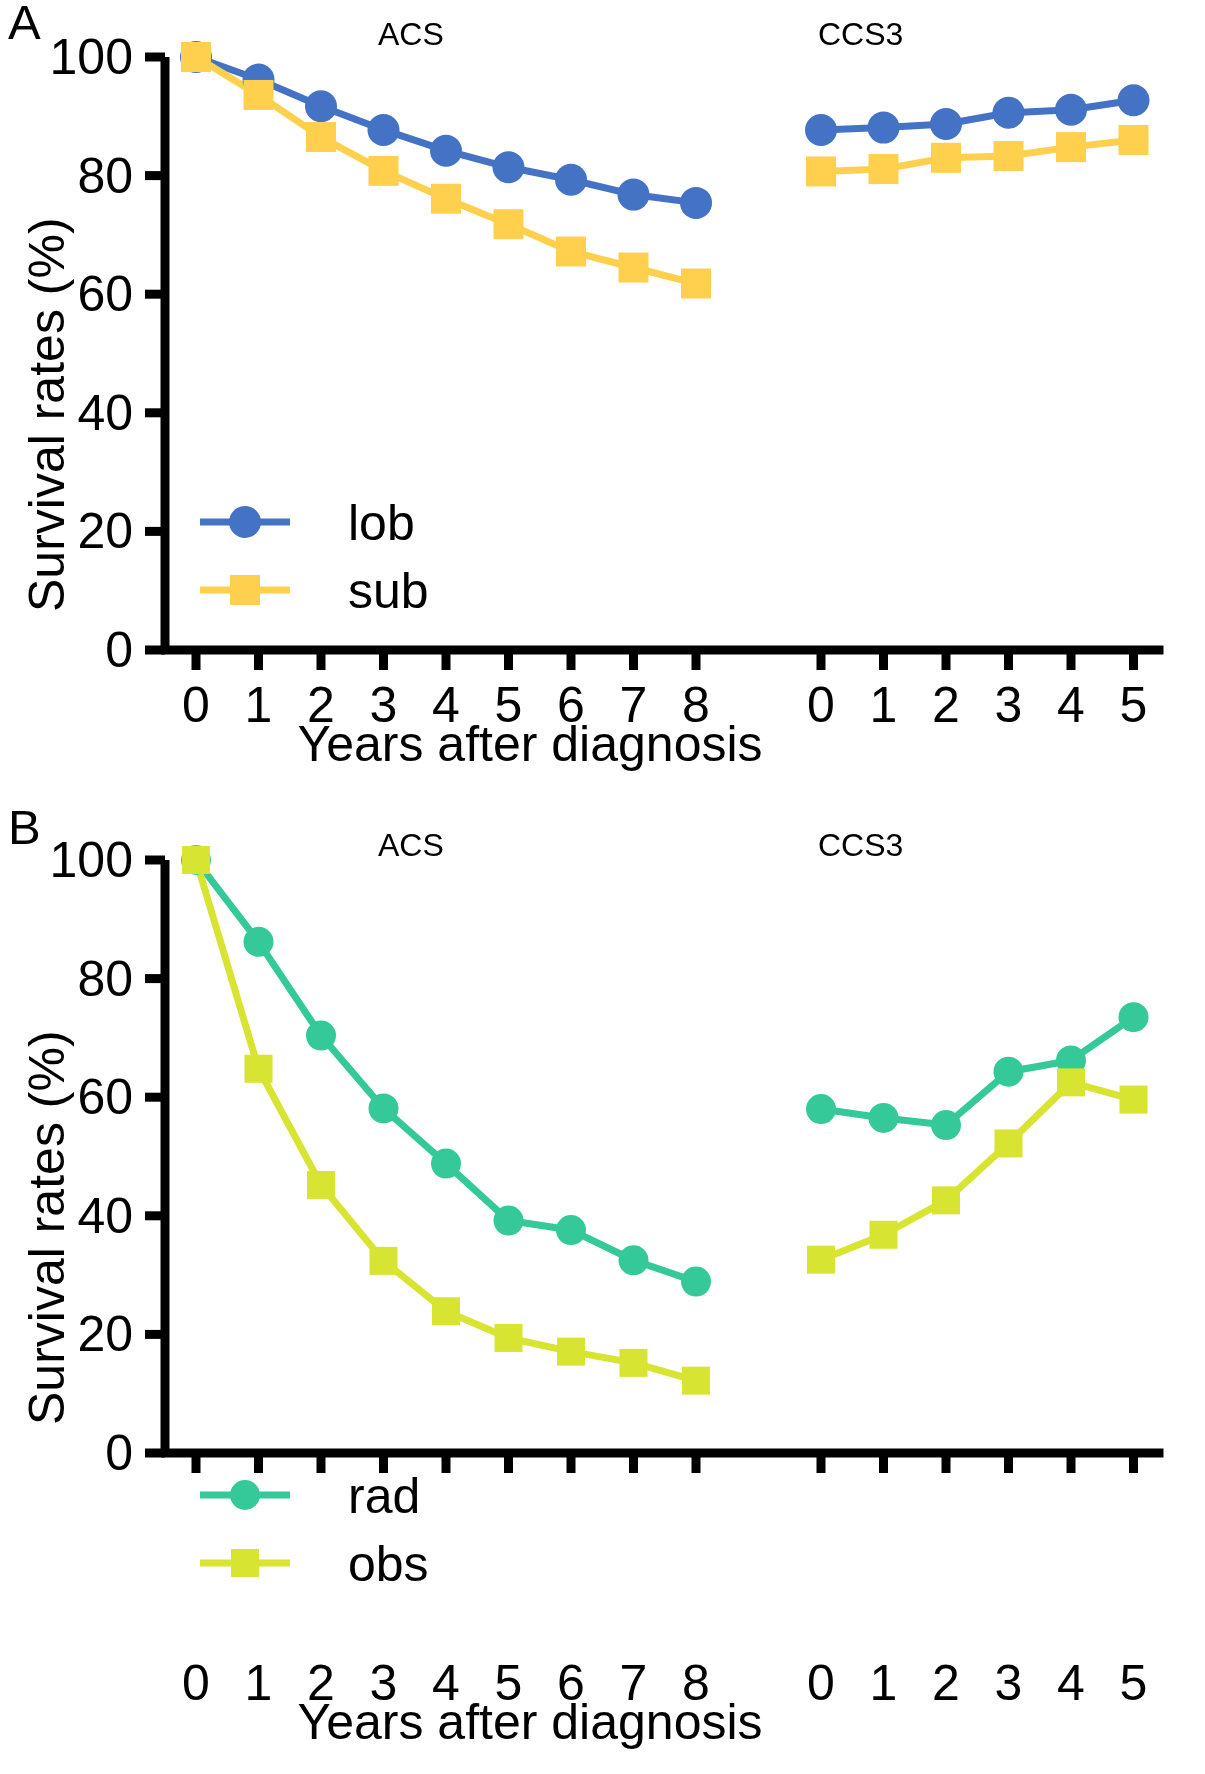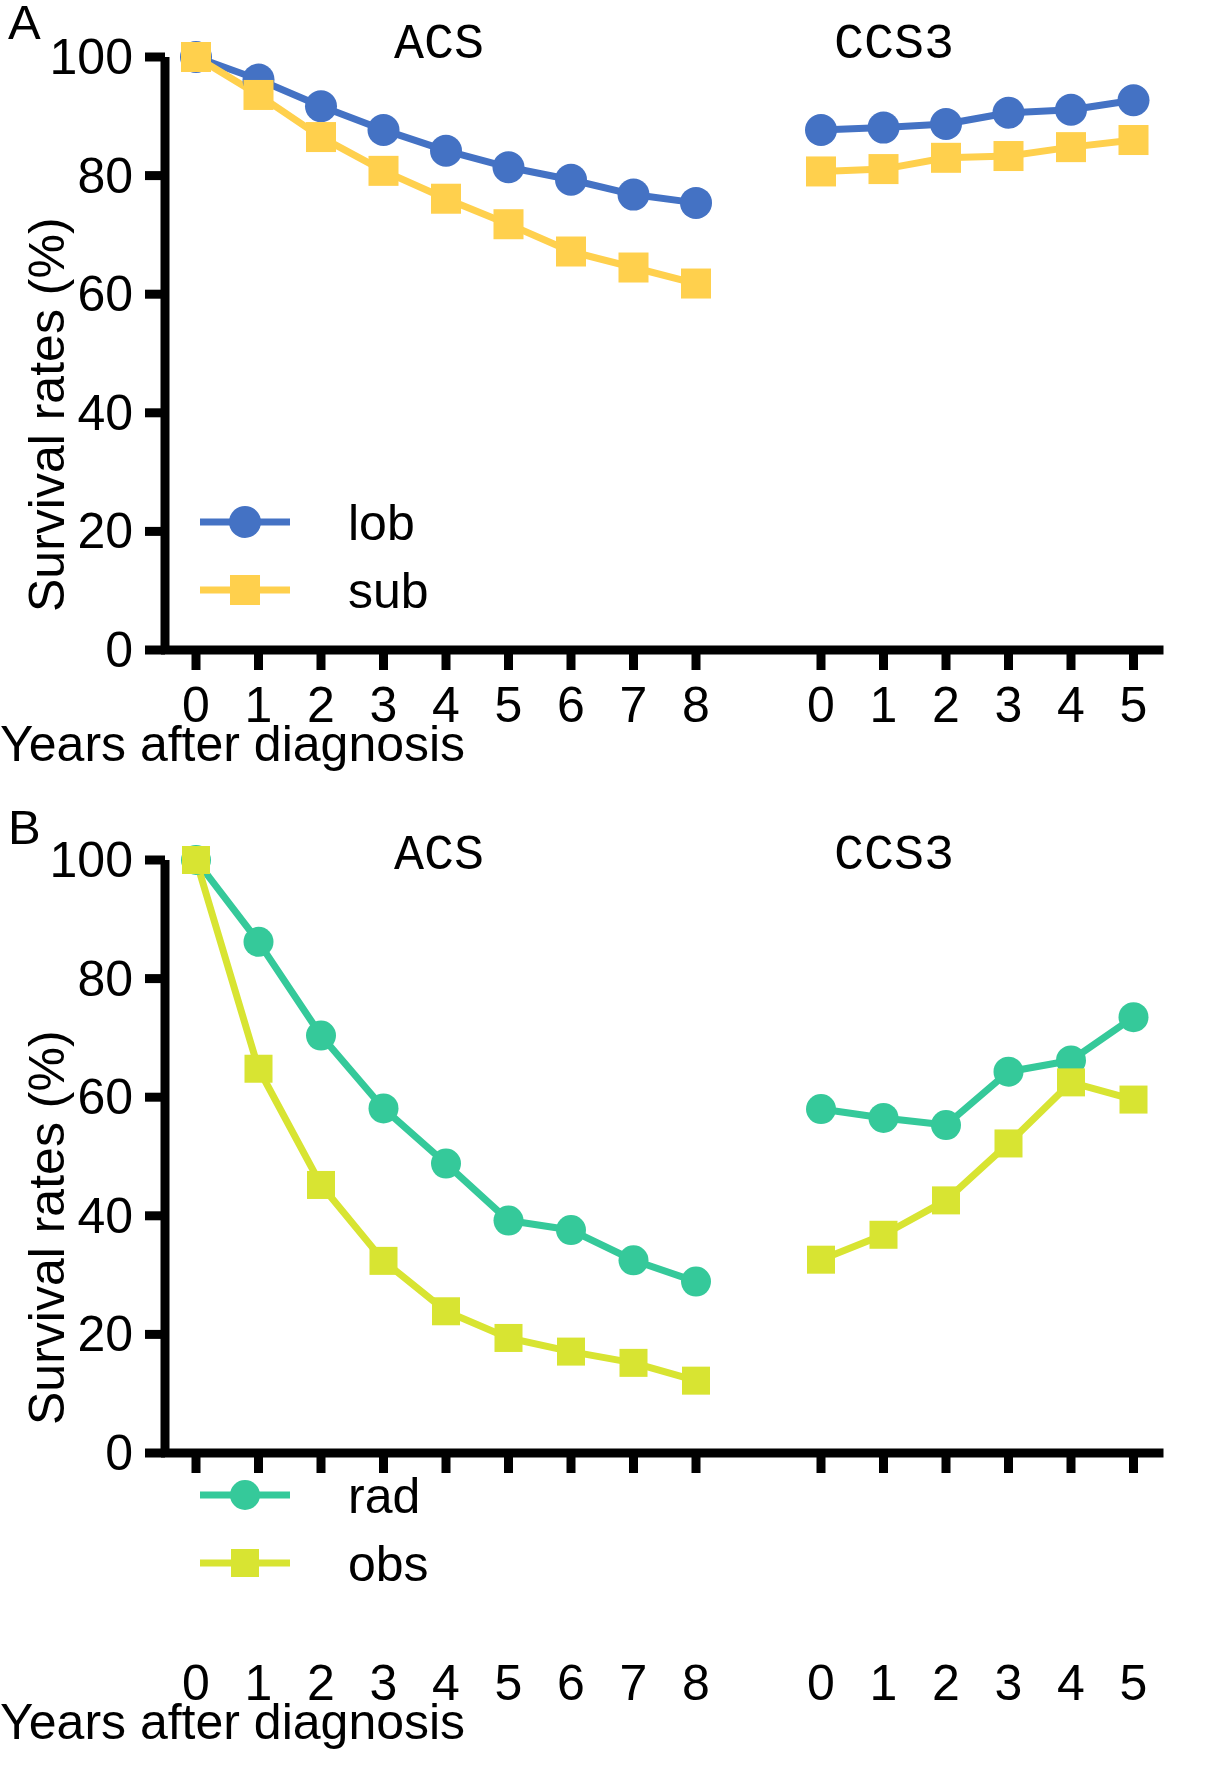--- a/index.html
+++ b/index.html
@@ -46,29 +46,28 @@
     transform-origin: 0 0;
     transform: rotate(-90deg);
     font-size: 50px;
     white-space: nowrap;
     font-family: "Liberation Sans", sans-serif;
   }
   .xlabel {
     position: absolute;
     font-size: 50px;
     white-space: nowrap;
-    text-align: left;
+    text-align: center;
     font-family: "Liberation Sans", sans-serif;
   }
   .group-title {
     position: absolute;
-    font-size: 50px;
+    font-size: 32px;
     white-space: nowrap;
-    font-family: Liberation Mono, monospace;
-    margin-left: 16px;
+    font-family: Liberation Sans, sans-serif;
   }
   .tick-text {
     font-size: 50px;
     font-family: "Liberation Sans", sans-serif;
     fill: #000;
   }
   .legend-text {
     font-size: 50px;
     font-family: "Liberation Sans", sans-serif;
     fill: #000;

